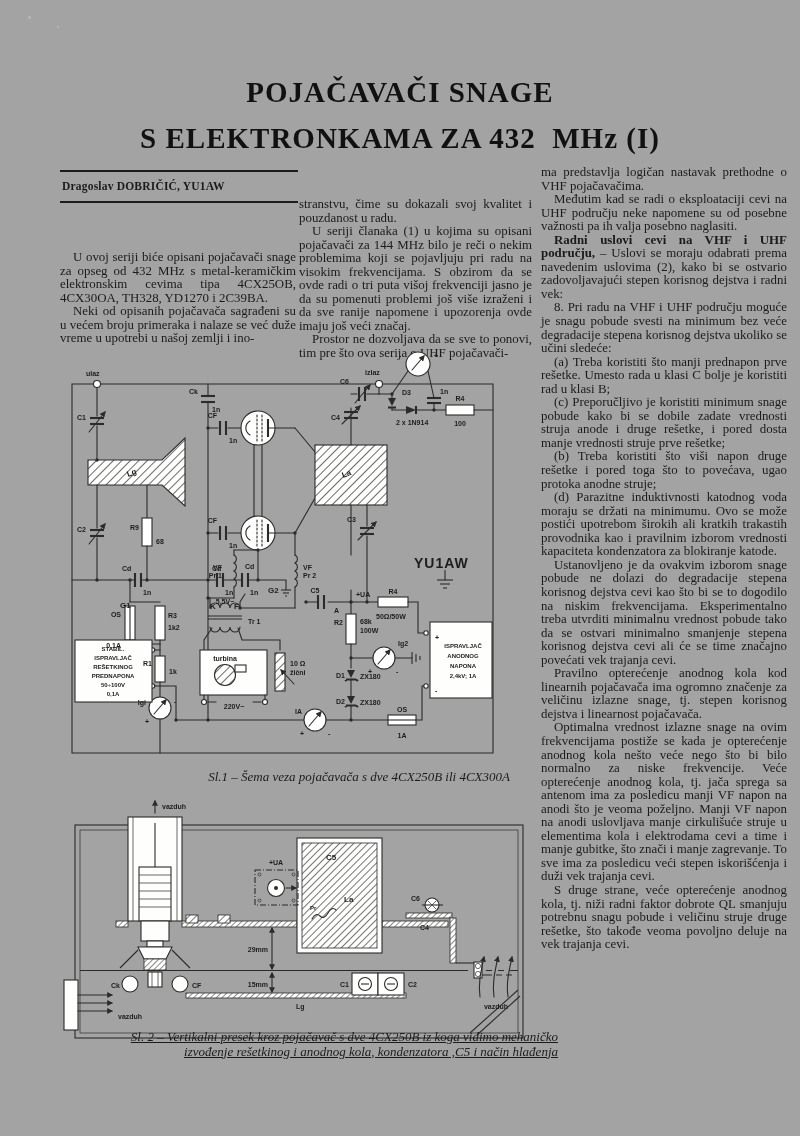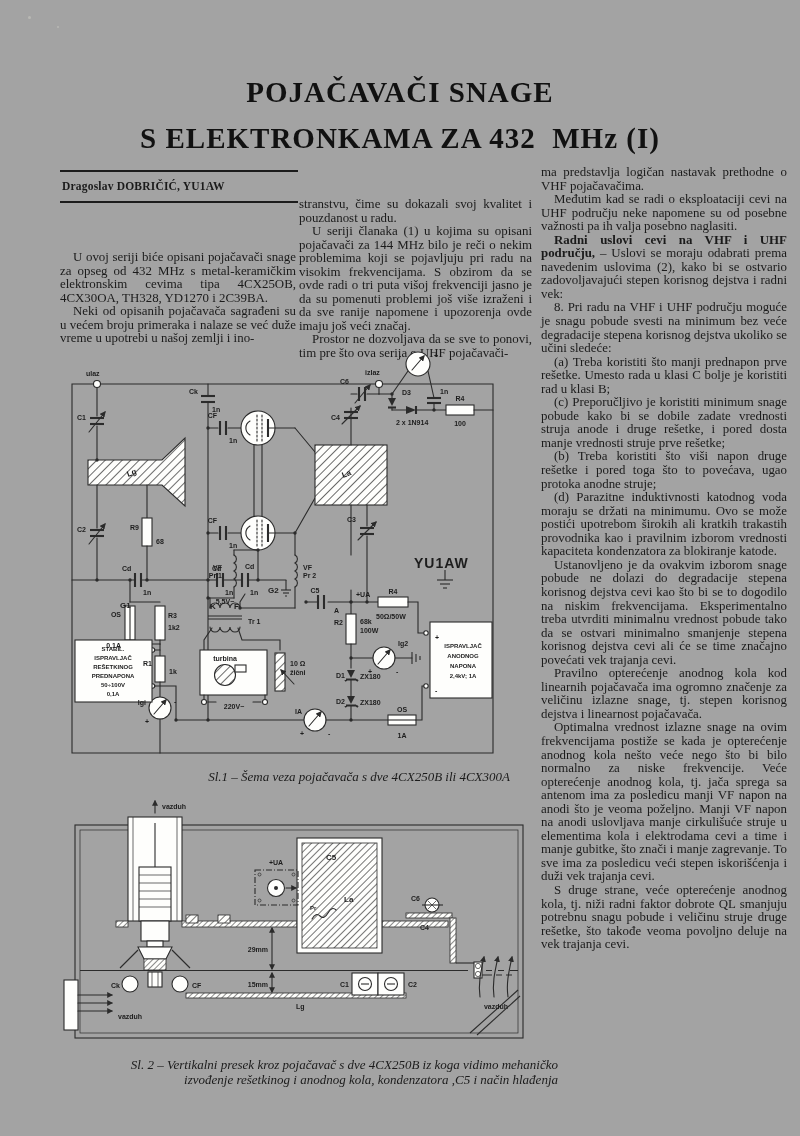--- a/index.html
+++ b/index.html
@@ -17,21 +17,21 @@
   .col p{margin:0;text-indent:13px;}
   .col p.nid{text-indent:0;}
   .colL{left:60px;top:231px;width:236px;margin-top:20px;}
   .colM{left:299px;top:166px;width:233px;margin-top:32px;}
   .colR{left:541px;top:166px;width:246px;}
   .fig{position:absolute;}
   .fig1{left:62px;top:350px;}
   .fig2{left:60px;top:797px;}
   .cap{position:absolute;font-style:italic;font-size:13px;line-height:14.5px;text-align:right;}
   .cap1{left:70px;top:770px;width:440px;}
-  .cap2{left:84px;top:1058px;width:438px;padding-left:36px;text-indent:-36px;}
+  .cap2{left:84px;top:1030px;width:438px;padding-left:36px;text-indent:-36px;text-decoration:underline;}
   .pagenum{position:absolute;left:46px;top:1146px;font-size:17px;letter-spacing:.5px;}
   
   svg{display:block;}
   .sw{stroke:#2b2b2b;stroke-width:1.1;fill:none;stroke-linecap:round;}
   .swn{stroke:#2b2b2b;stroke-width:1.1;fill:none;}
   .swt{stroke:#2b2b2b;stroke-width:2.1;fill:none;}
   .thin{stroke:#2b2b2b;stroke-width:.7;fill:none;}
   .fw{fill:#fefefc;stroke:#2b2b2b;stroke-width:1.1;}
   .fh1{fill:url(#h1);stroke:#2b2b2b;stroke-width:1.1;}
   .fh2{fill:url(#h2);stroke:#2b2b2b;stroke-width:.8;}

